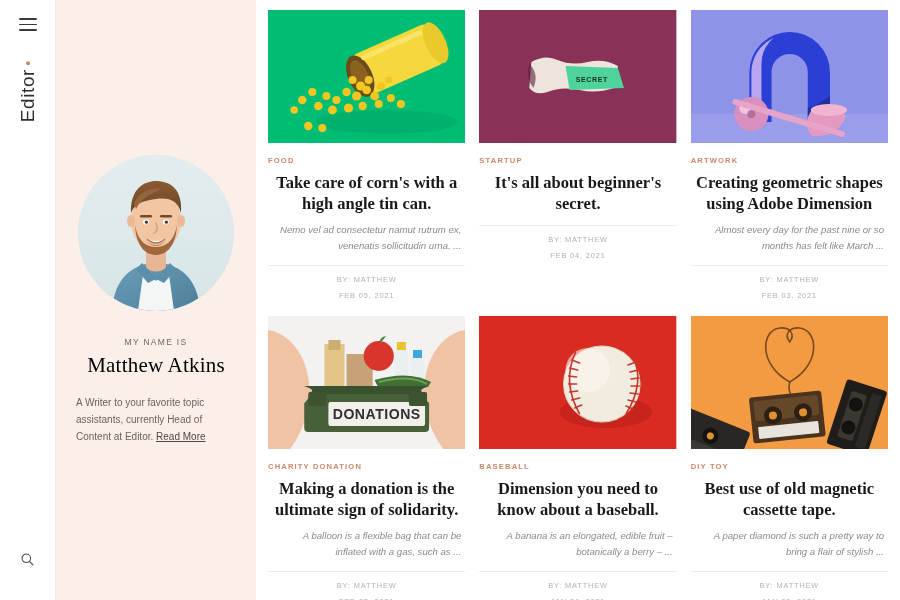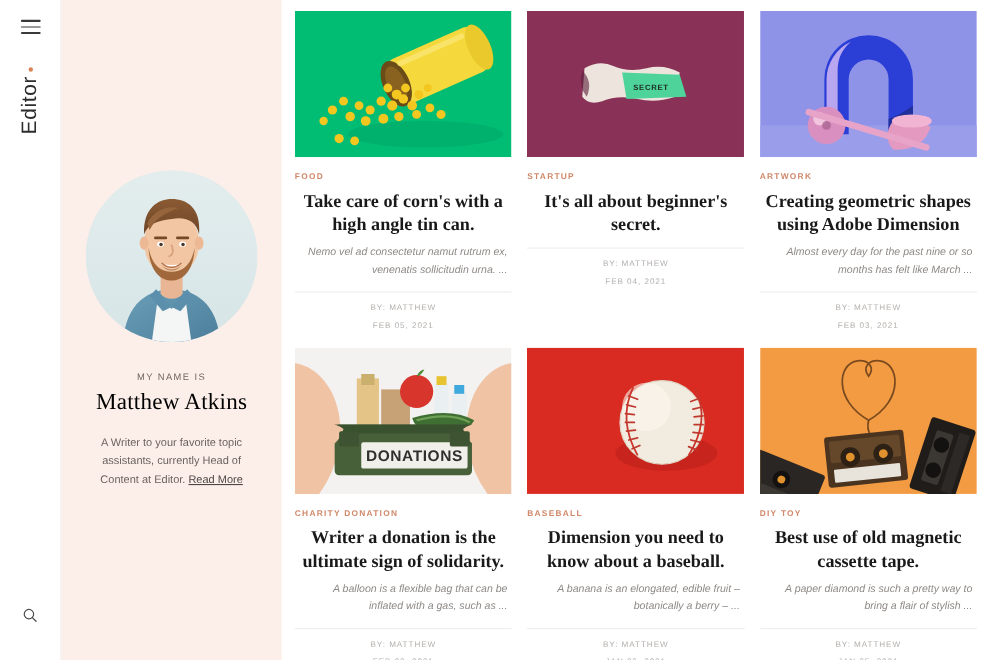--- a/index.html
+++ b/index.html
@@ -67,21 +67,21 @@
     font-size: 8.5px; letter-spacing: 1.3px; color: #6f6660;
     text-transform: uppercase; margin-bottom: 6px;
   }
   .name {
     font-family: "Liberation Serif", serif;
     font-size: 21px; color: #000000; font-weight: 400;
     letter-spacing: 0.2px; margin-bottom: 16px;
   }
   .bio {
     font-size: 10px; line-height: 17px; color: #6b6360;
-    text-align: center; width: 160px;
+    width: 160px;
   }
   .bio a { color:#4d4644; text-decoration: underline; }
 
   
   .main {
     flex: 1 1 auto; height: 600px; overflow: hidden;
     padding: 10px 12px 0 12px;
     background:#fff;
   }
   .grid {
@@ -325,21 +325,21 @@
             <rect x="36" y="70" width="124" height="8" fill="#3a5130"></rect>
             <rect x="60" y="86" width="96" height="24" rx="2" fill="#f1efe9"></rect>
             <text x="108" y="103" font-family="Liberation Sans, sans-serif" font-size="14" font-weight="700" fill="#2f2f2f" text-anchor="middle" letter-spacing="0.5">DONATIONS</text>
             <path d="M18 72 q16 -6 26 2 q-6 18 -22 18 q-10 -8 -4 -20 Z" fill="#f0c3a4"></path>
             <path d="M178 72 q-16 -6 -26 2 q6 18 22 18 q10 -8 4 -20 Z" fill="#f0c3a4"></path>
             <rect x="40" y="76" width="18" height="14" rx="2" fill="#3d5331"></rect>
             <rect x="140" y="76" width="18" height="14" rx="2" fill="#3d5331"></rect>
           </svg>
         </a>
         <div class="cat">CHARITY  DONATION</div>
-        <h2 class="title">Writer a donation is the ultimate sign of solidarity.</h2>
+        <h2 class="title">Making a donation is the ultimate sign of solidarity.</h2>
         <p class="excerpt">A balloon is a flexible bag that can be inflated with a gas, such as ...</p>
         <div class="meta">
           <span>by: MATTHEW</span>
           <span>FEB 02, 2021</span>
         </div>
       </article>
 
       <article class="card">
         <a class="thumb">
           <svg viewBox="0 0 196 133" preserveAspectRatio="none" aria-hidden="true">

